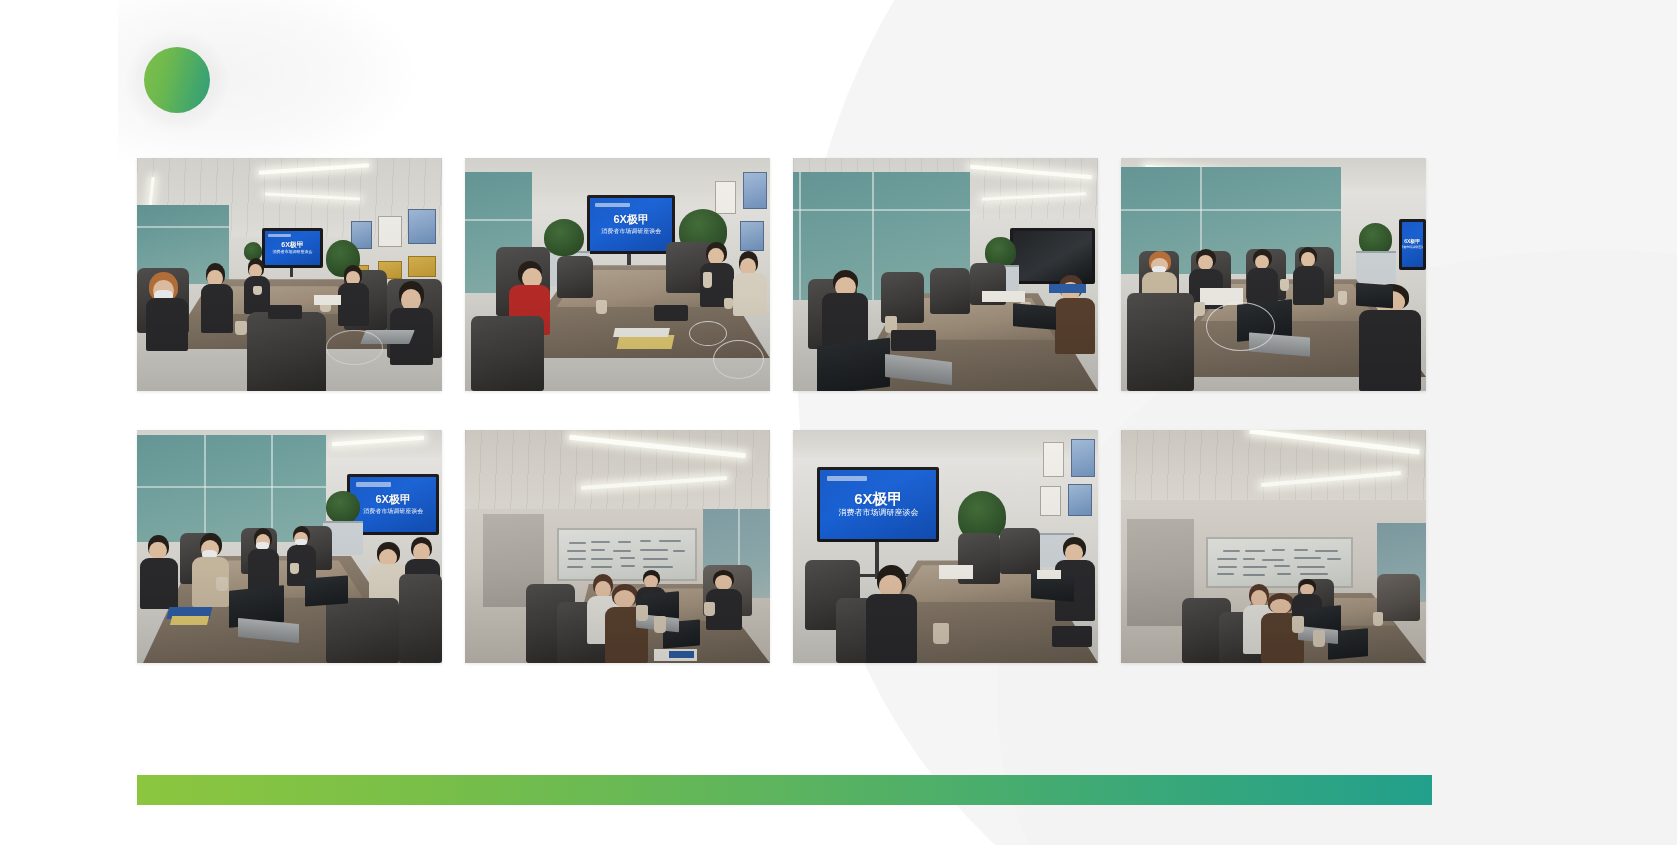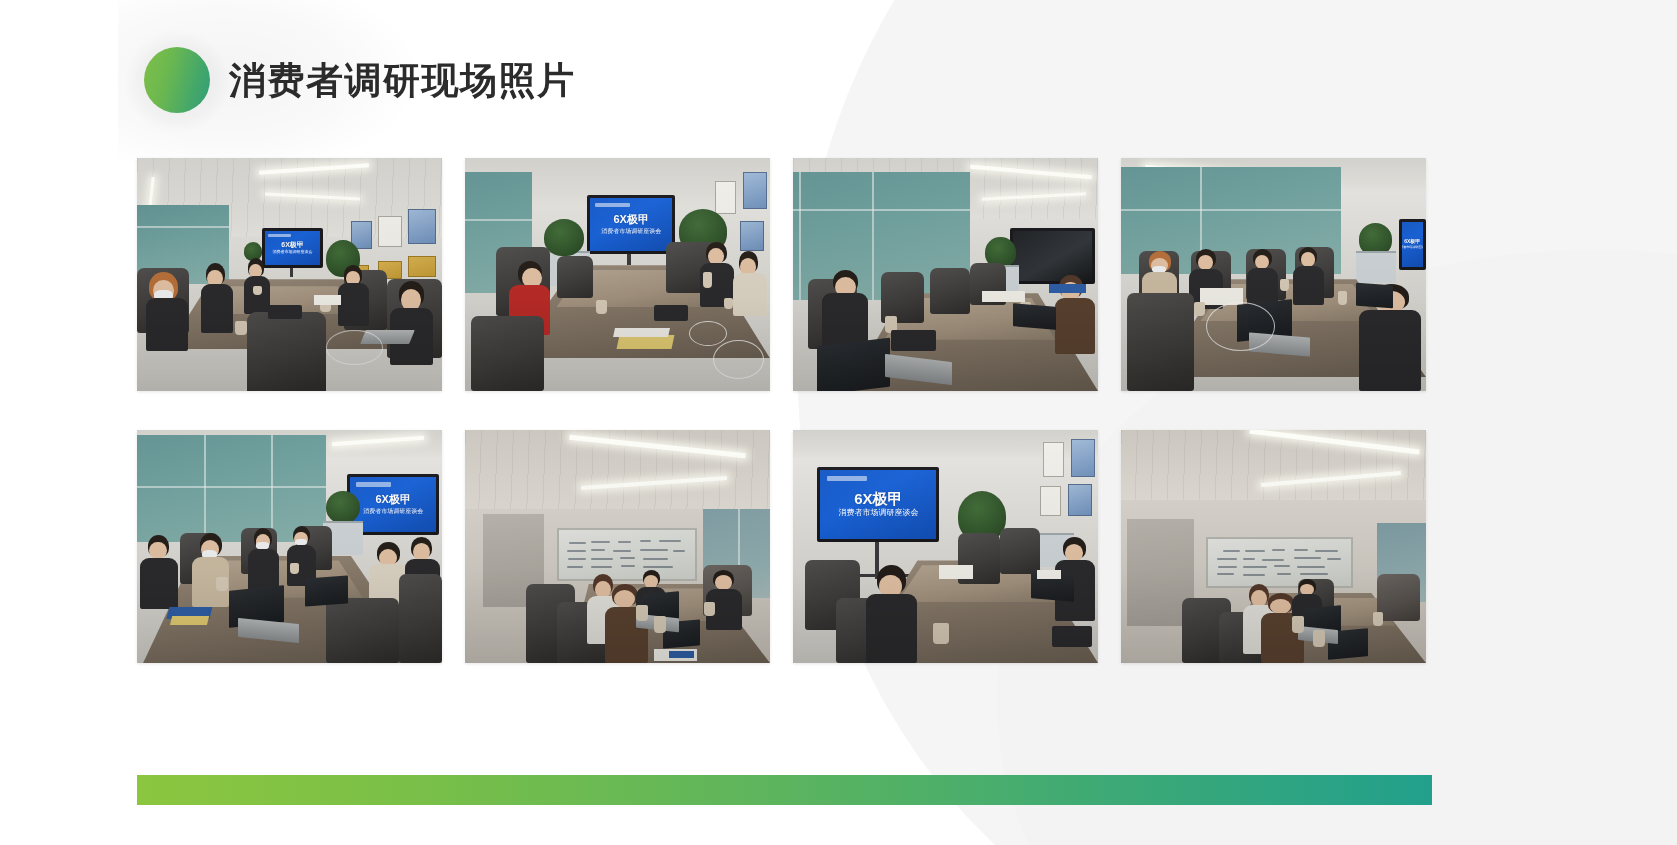--- a/index.html
+++ b/index.html
@@ -356,21 +356,20 @@
 
   <div class="bg-blob-left"></div>
   <div class="bg-curve"></div>
   <div class="bg-curve-2"></div>
 
   <div class="header">
     <div class="header-dot-wrap">
       <div class="header-dot-glow"></div>
       <div class="header-dot"></div>
     </div>
-    <div class="header-title">消费者调研现场照片</div>
   </div>
 
   <div class="grid">
 
     <div class="photo">
       <div class="room">
         <div class="wall"></div>
         <div class="ceiling"></div>
         <div class="ceiling-grid"></div>
         <div class="light-strip" style="left:40%;top:4%;width:36%;height:4px;transform:rotate(-4deg);"></div>

